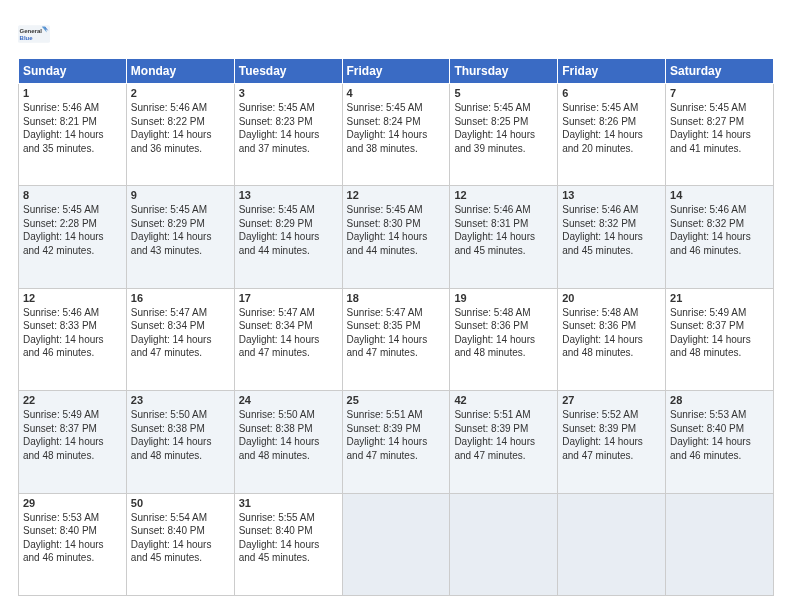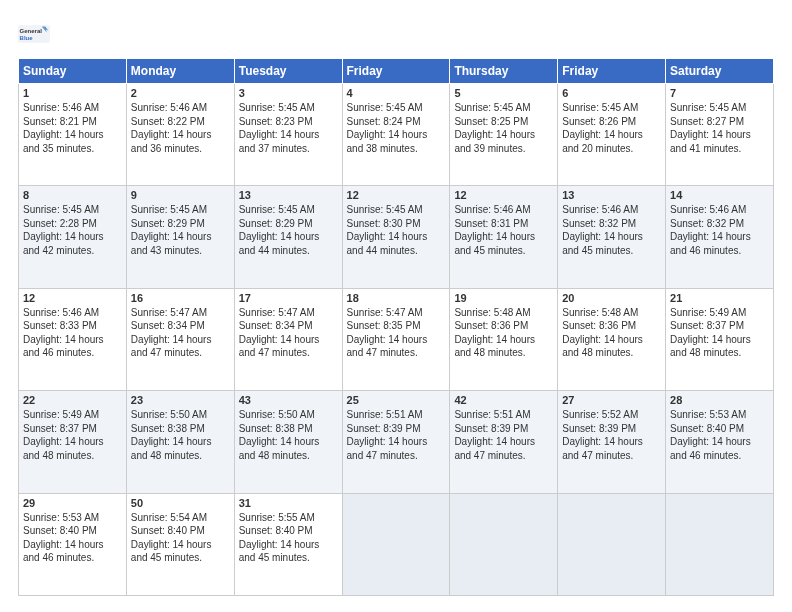--- a/index.html
+++ b/index.html
@@ -212,21 +212,21 @@
         <tr>
           <td>
             <span class="day-num">22</span>
             <div class="cell-text"><span>Sunrise: 5:49 AM</span><br><span>Sunset: 8:37 PM</span><br><span>Daylight: 14 hours</span><br><span>and 48 minutes.</span></div>
           </td>
           <td>
             <span class="day-num">23</span>
             <div class="cell-text"><span>Sunrise: 5:50 AM</span><br><span>Sunset: 8:38 PM</span><br><span>Daylight: 14 hours</span><br><span>and 48 minutes.</span></div>
           </td>
           <td>
-            <span class="day-num">43</span>
+            <span class="day-num">24</span>
             <div class="cell-text"><span>Sunrise: 5:50 AM</span><br><span>Sunset: 8:38 PM</span><br><span>Daylight: 14 hours</span><br><span>and 48 minutes.</span></div>
           </td>
           <td>
             <span class="day-num">25</span>
             <div class="cell-text"><span>Sunrise: 5:51 AM</span><br><span>Sunset: 8:39 PM</span><br><span>Daylight: 14 hours</span><br><span>and 47 minutes.</span></div>
           </td>
           <td>
             <span class="day-num">42</span>
             <div class="cell-text"><span>Sunrise: 5:51 AM</span><br><span>Sunset: 8:39 PM</span><br><span>Daylight: 14 hours</span><br><span>and 47 minutes.</span></div>
           </td>

